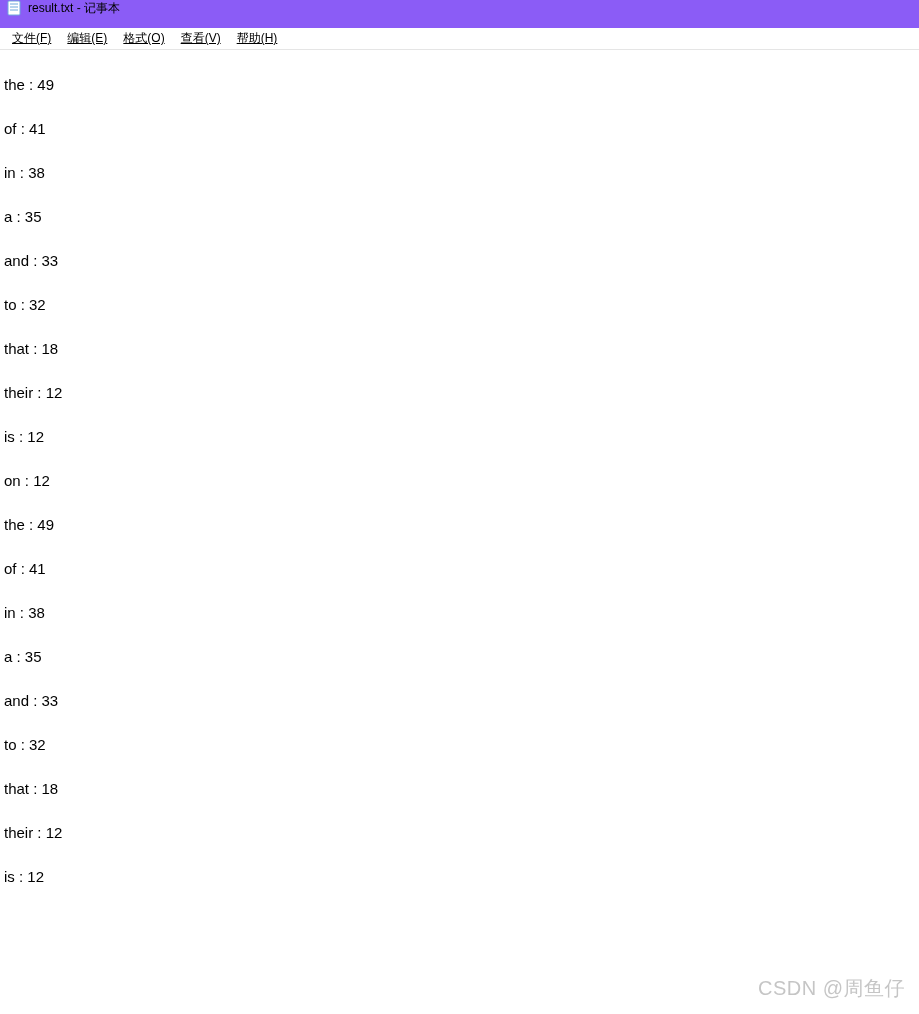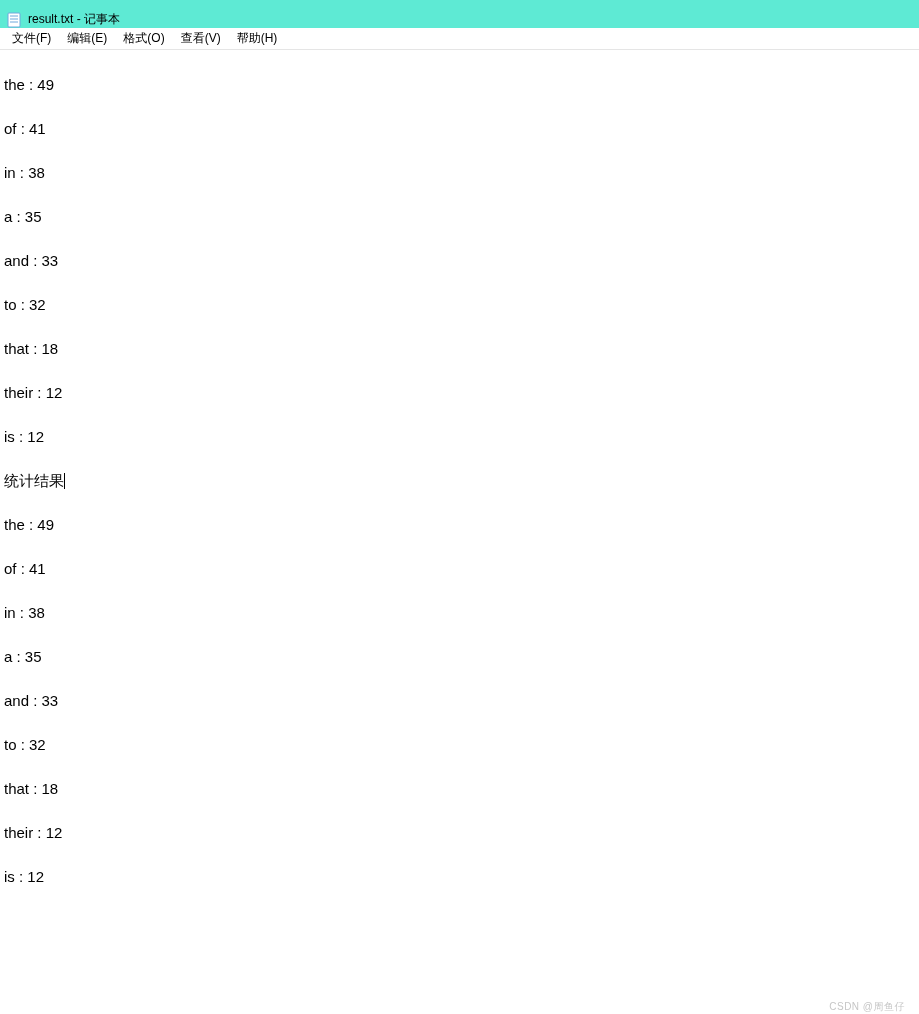--- a/index.html
+++ b/index.html
@@ -1,23 +1,23 @@
 <!DOCTYPE html>
 <html><head>
 <meta charset="utf-8">
 <style>
   * { margin: 0; padding: 0; box-sizing: border-box; }
   html, body { width: 919px; height: 1014px; overflow: hidden; font-family: "Microsoft YaHei", "Segoe UI", Tahoma, sans-serif; background: #fff; }
-  .titlebar { height: 28px; display: flex; align-items: flex-end; padding: 0 6px; background: #5eead4; font-size: 12px; color: #000; }
+  .titlebar { height: 28px; display: flex; align-items: flex-start; padding: 0 6px; background: #8b5cf6; font-size: 12px; color: #000; }
   .titlebar .doc-icon { width: 16px; height: 16px; margin-right: 6px; display: flex; align-items: center; justify-content: center; }
   .menubar { height: 22px; display: flex; align-items: center; padding: 0 4px; background: #fff; font-size: 12px; color: #000; border-bottom: 1px solid #e5e5e5; }
-  .menubar .menu-item { padding: 2px 8px; cursor: default; }
+  .menubar .menu-item { padding: 2px 8px; cursor: default; text-decoration: underline; }
   .content { padding: 2px 4px 4px 4px; font-size: 15px; line-height: 22px; color: #000; font-family: "Microsoft YaHei", Arial, sans-serif; white-space: pre; position: relative; }
   .line { display: block; }
-  .watermark { position: absolute; right: 14px; bottom: 0; color: rgba(150,150,150,0.55); font-size: 10px; font-family: "Microsoft YaHei", sans-serif; letter-spacing: 0.5px; pointer-events: none; margin-left: 11px; }
+  .watermark { position: absolute; right: 14px; bottom: 12px; color: rgba(150,150,150,0.55); font-size: 20px; font-family: "Microsoft YaHei", sans-serif; letter-spacing: 0.5px; pointer-events: none; margin-left: 11px; }
   .caret::after { content: ""; display: inline-block; width: 1px; height: 16px; background: #000; vertical-align: text-bottom; margin-left: 0; }
 </style>
 </head>
 <body>
 
 <div class="titlebar">
   <span class="doc-icon">
     <svg width="14" height="16" viewBox="0 0 14 16">
       <rect x="1" y="1" width="12" height="14" rx="1" fill="#fff" stroke="#6fa8dc" stroke-width="1"></rect>
       <line x1="3" y1="4" x2="11" y2="4" stroke="#6fa8dc" stroke-width="1"></line>
@@ -39,21 +39,21 @@
 <div class="content">
 <span class="line">the : 49</span>
 <span class="line">of : 41</span>
 <span class="line">in : 38</span>
 <span class="line">a : 35</span>
 <span class="line">and : 33</span>
 <span class="line">to : 32</span>
 <span class="line">that : 18</span>
 <span class="line">their : 12</span>
 <span class="line">is : 12</span>
-<span class="line caret">统计结果</span>
+<span class="line">on : 12</span>
 <span class="line">the : 49</span>
 <span class="line">of : 41</span>
 <span class="line">in : 38</span>
 <span class="line">a : 35</span>
 <span class="line">and : 33</span>
 <span class="line">to : 32</span>
 <span class="line">that : 18</span>
 <span class="line">their : 12</span>
 <span class="line">is : 12</span>
 

